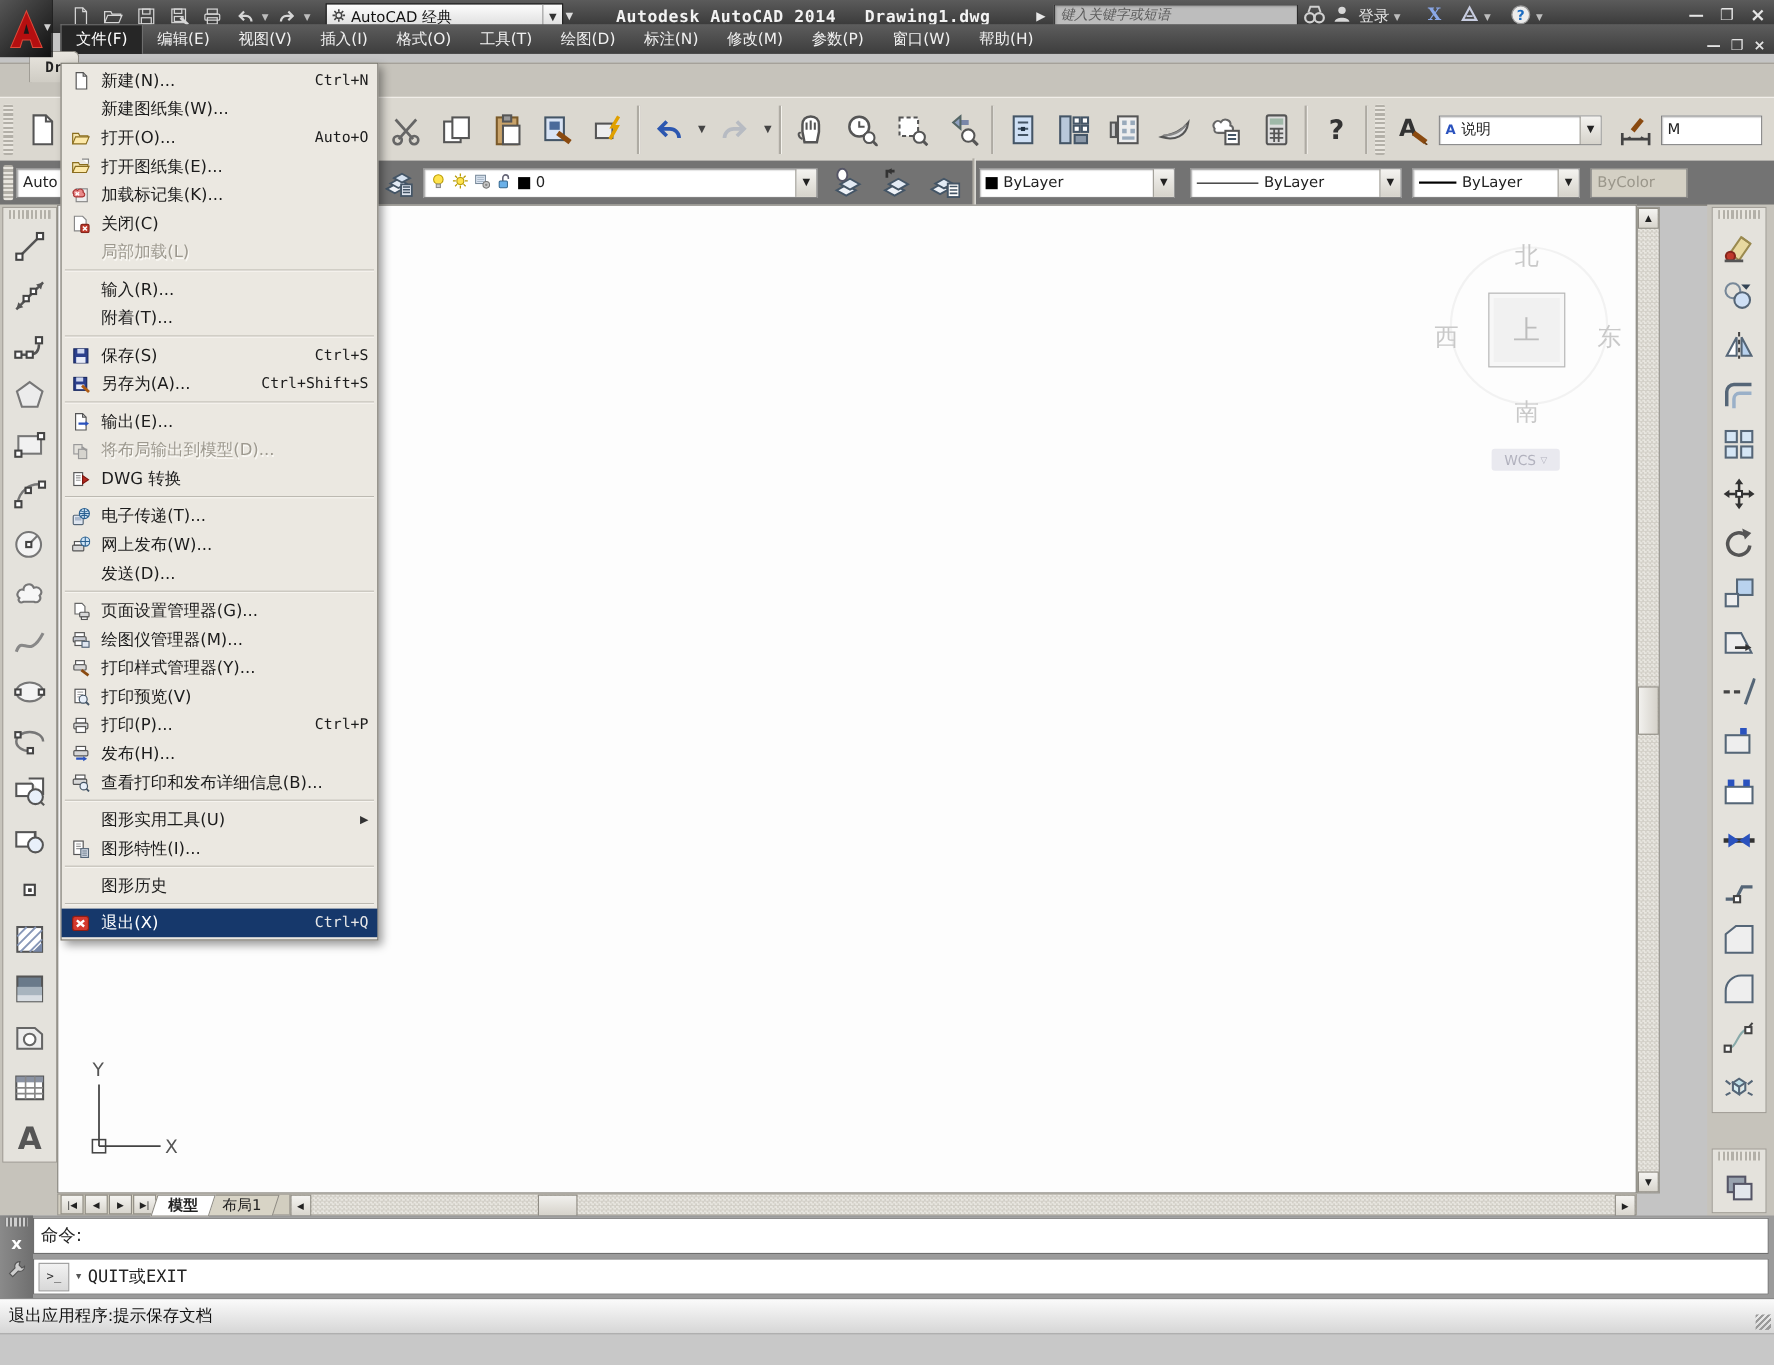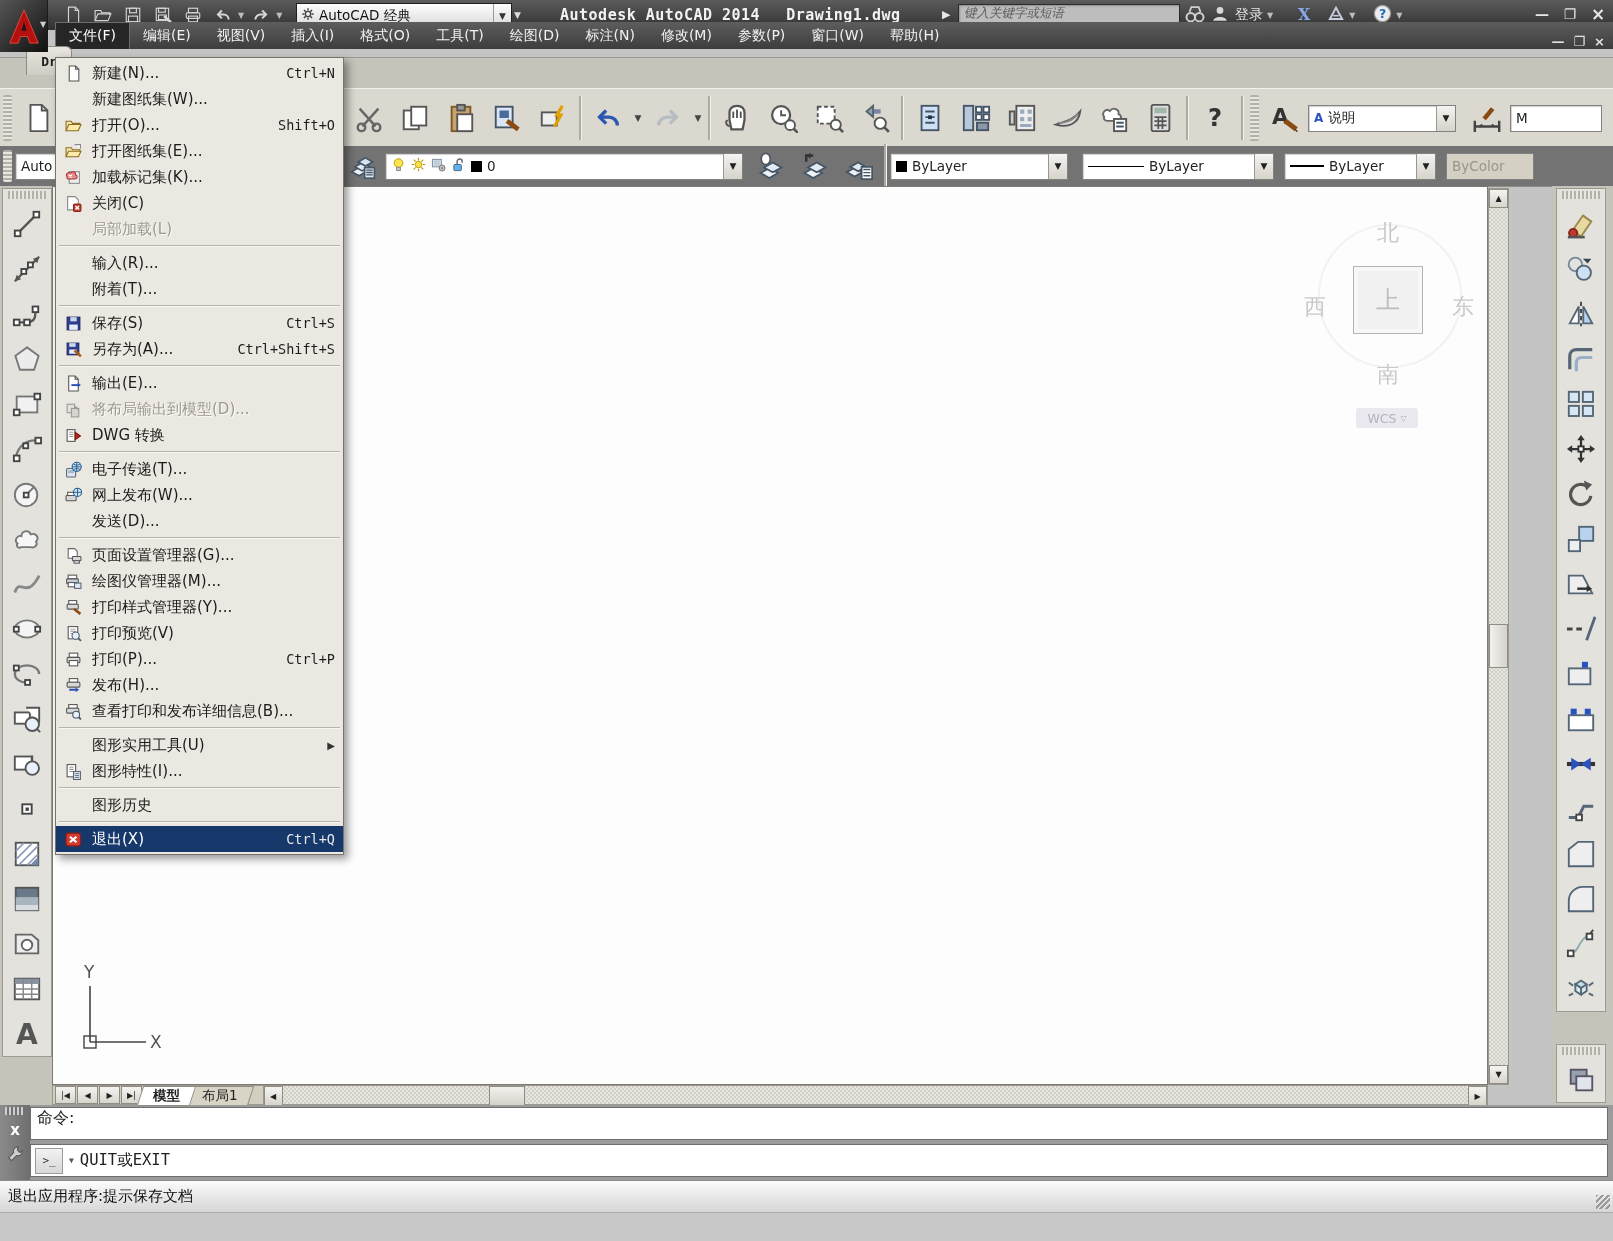--- a/index.html
+++ b/index.html
@@ -107,21 +107,21 @@
   .hthumb{position:absolute;left:225px;top:0;width:34px;height:18px;background:linear-gradient(#f2f1ee,#d5d2ca);border:1px solid #8f8c84;}
   .hbtn{position:absolute;top:0;width:17px;height:18px;background:linear-gradient(#f5f4f1,#d8d5cd);
         border:1px solid #8f8c84;display:flex;align-items:center;justify-content:center;font-size:8px;color:#222;}
   
   .cmdzone{position:absolute;left:0;top:1105px;width:1613px;height:75px;background:#9b9b9b;}
   .cmd-strip{position:absolute;left:0;top:0;width:30px;height:75px;background:linear-gradient(90deg,#8a8a8a,#6f6f6f);
              display:flex;flex-direction:column;align-items:center;gap:6px;padding-top:2px;box-sizing:border-box;}
   .cmd-grip{width:20px;height:8px;background:repeating-linear-gradient(90deg,#cfcfcf 0 2px,#707070 2px 4px);}
   .cmd-x{color:#fff;font-size:15px;font-weight:bold;}
   .cmd-hist{position:absolute;left:30px;top:2px;width:1578px;height:33px;background:#fff;border:1px solid #6e6e6e;
-            font-size:16px;display:flex;padding-left:6px;box-sizing:border-box;}
+            font-size:16px;display:flex;align-items:center;padding-left:6px;box-sizing:border-box;}
   .cmd-line{position:absolute;left:30px;top:39px;width:1578px;height:33px;background:#fff;border:1px solid #6e6e6e;
             display:flex;align-items:center;box-sizing:border-box;gap:6px;padding-left:4px;
             font-family:"DejaVu Sans Mono",monospace;font-size:15.5px;}
   .cmd-chip{width:26px;height:24px;background:linear-gradient(#f2f2f2,#d8d8d8);border:1px solid #9a9a9a;
             display:flex;align-items:center;justify-content:center;font-family:"DejaVu Sans Mono",monospace;
             font-size:11px;color:#333;}
   .cmd-chip-dd{font-size:8px;color:#555;}
   
   .statusbar{position:absolute;left:0;top:1180px;width:1613px;height:32px;
              background:linear-gradient(#fbfbfb,#d6d6d6);border-top:1px solid #8a8a8a;
@@ -946,21 +946,21 @@
         <span class="mlabel">新建图纸集(W)...</span>
       </div>
       <div class="mitem">
         <span class="mico">
           <svg width="17" height="17" viewBox="0 0 16 16">
             <path d="M1 13V4h5l1 2h7v2" fill="#f5e6b0" stroke="#8a6d1e"></path>
             <path d="M1 13l2.5-6H15l-2.5 6z" fill="#fde9a9" stroke="#8a6d1e"></path>
           </svg>
         </span>
         <span class="mlabel">打开(O)...</span>
-        <span class="mshort">Shift+O</span>
+        <span class="mshort">Auto+O</span>
       </div>
       <div class="mitem">
         <span class="mico">
           <svg width="17" height="17" viewBox="0 0 16 16">
             <path d="M1 13V4.5h5l1 1.8h7v1.5" fill="#f5e6b0" stroke="#8a6d1e"></path>
             <path d="M1 13l2.3-5.2H15L12.7 13z" fill="#fde9a9" stroke="#8a6d1e"></path>
             <path d="M9 1.5h5.5v4" fill="#fff" stroke="#888"></path>
           </svg>
         </span>
         <span class="mlabel">打开图纸集(E)...</span>

